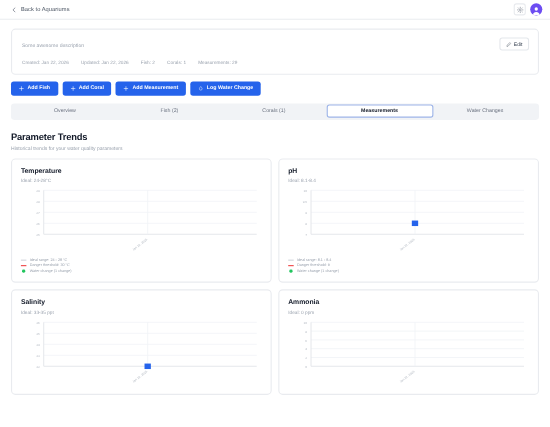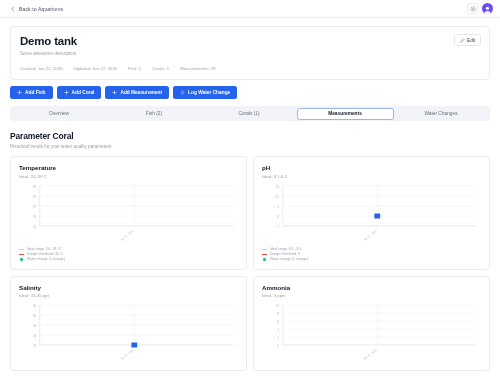--- a/index.html
+++ b/index.html
@@ -164,21 +164,20 @@
     <svg viewBox="0 0 24 24">
       <circle cx="12" cy="8.5" r="4" fill="#ffffff"></circle>
       <path d="M3.5 24c0-5 3.8-8 8.5-8s8.5 3 8.5 8z" fill="#ffffff"></path>
     </svg>
   </div>
 </div>
 
 <div class="page">
 
   <div class="header-card">
-    <div class="tank-title">Demo tank</div>
     <div class="tank-desc">Some awesome description</div>
     <div class="meta-row">
       <span>Created: Jan 22, 2026</span>
       <span>Updated: Jan 22, 2026</span>
       <span>Fish: 2</span>
       <span>Corals: 1</span>
       <span>Measurements: 29</span>
     </div>
     <div class="edit-btn">
       <svg class="pencil" viewBox="0 0 24 24">
@@ -216,21 +215,21 @@
   </div>
 
   <div class="tabs">
     <div class="tab">Overview</div>
     <div class="tab">Fish (2)</div>
     <div class="tab">Corals (1)</div>
     <div class="tab active">Measurements</div>
     <div class="tab">Water Changes</div>
   </div>
 
-  <div class="section-title">Parameter Coral</div>
+  <div class="section-title">Parameter Trends</div>
   <div class="section-sub">Historical trends for your water quality parameters</div>
 
   <div class="chart-grid">
 
     <div class="chart-card">
       <div class="chart-title">Temperature</div>
       <div class="chart-ideal">Ideal: 24-28°C</div>
       <div class="plot-wrap">
         <svg class="plot" viewBox="0 0 190 60" preserveAspectRatio="none">
           <line x1="18" y1="2" x2="186" y2="2" stroke="#f1f3f6" stroke-width=".7"></line>

